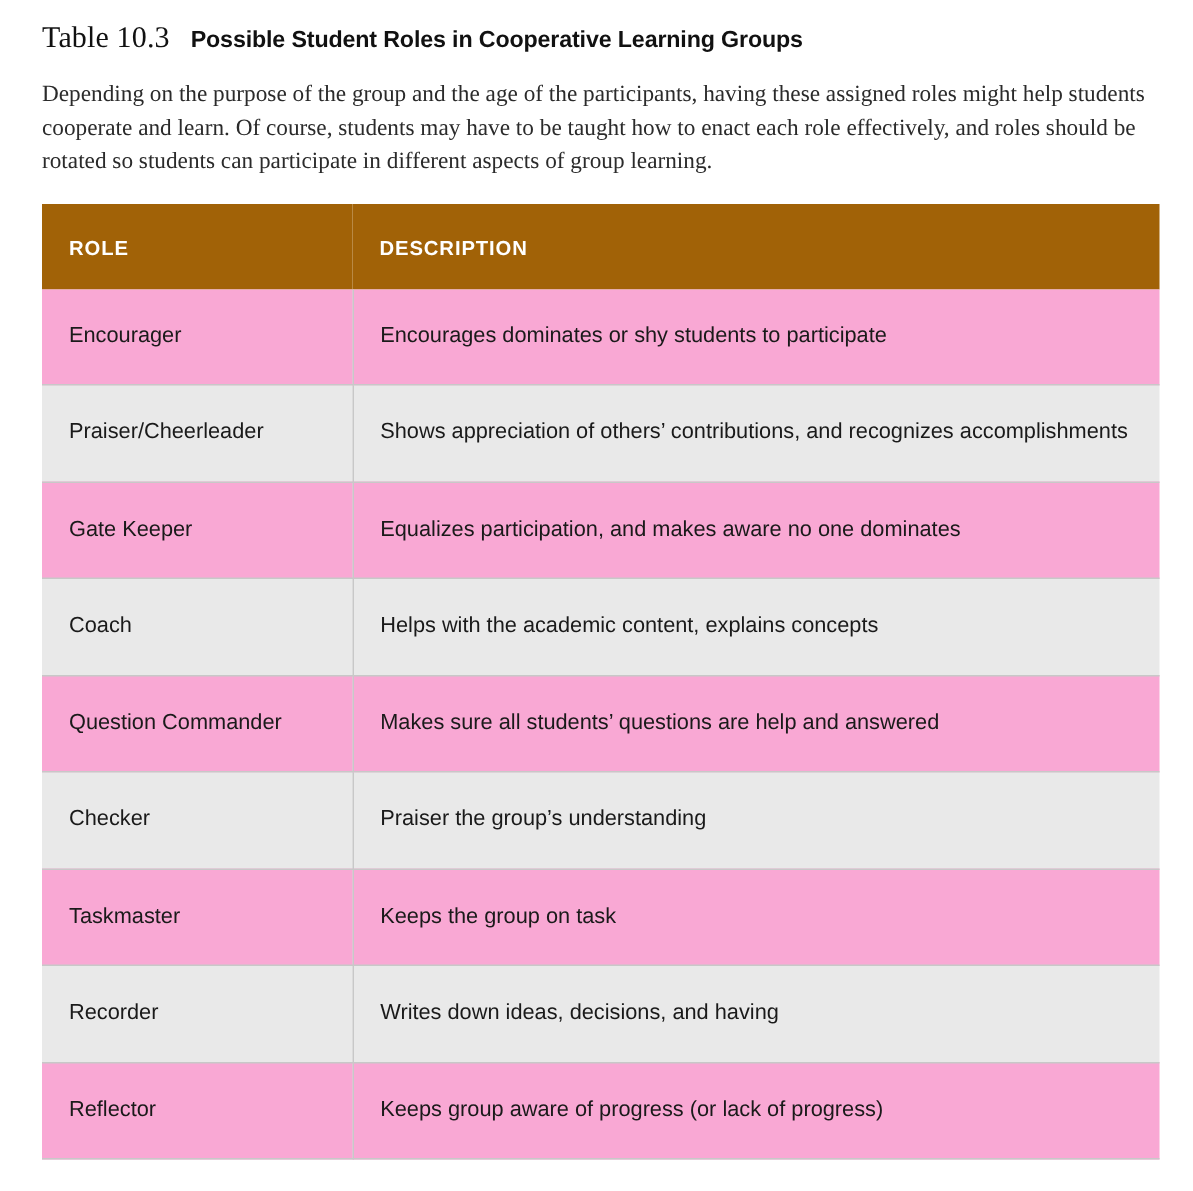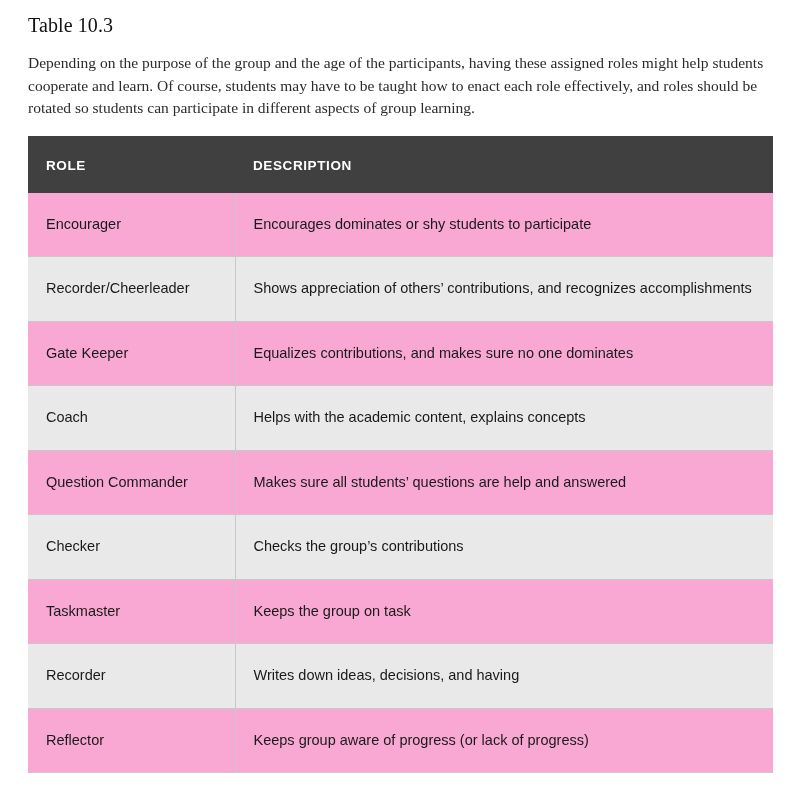--- a/index.html
+++ b/index.html
@@ -50,21 +50,21 @@
     max-width: 745px;
     text-align: left;
   }
   table.roles {
     border-collapse: collapse;
     width: 745px;
     margin-left: 2px;
     table-layout: fixed;
   }
   table.roles thead th {
-    background: #404040;
+    background: #a16207;
     color: #ffffff;
     text-align: left;
     font-size: 13.5px;
     font-weight: bold;
     letter-spacing: 0.6px;
     padding: 22px 0 20px 18px;
     vertical-align: middle;
   }
   table.roles col.c-role { width: 207px; }
   table.roles col.c-desc { width: 538px; }
@@ -89,20 +89,21 @@
     border-top: none;
   }
 </style>
 </head>
 <body>
 
 <div class="page">
 
   <div class="table-title">
     <span class="label">Table 10.3</span>
+    <span class="caption">Possible Student Roles in Cooperative Learning Groups</span>
   </div>
 
   <p class="intro">Depending on the purpose of the group and the age of the participants, having these assigned roles might help students cooperate and learn. Of course, students may have to be taught how to enact each role effectively, and roles should be rotated so students can participate in different aspects of group learning.</p>
 
   <table class="roles">
     <colgroup>
       <col class="c-role">
       <col class="c-desc">
     </colgroup>
     <thead>
@@ -110,38 +111,38 @@
         <th>ROLE</th>
         <th>DESCRIPTION</th>
       </tr>
     </thead>
     <tbody>
       <tr class="plain">
         <td class="role">Encourager</td>
         <td class="desc">Encourages dominates or shy students to participate</td>
       </tr>
       <tr class="shaded">
-        <td class="role">Recorder/Cheerleader</td>
+        <td class="role">Praiser/Cheerleader</td>
         <td class="desc">Shows appreciation of others’ contributions, and recognizes accomplishments</td>
       </tr>
       <tr class="plain">
         <td class="role">Gate Keeper</td>
-        <td class="desc">Equalizes contributions, and makes sure no one dominates</td>
+        <td class="desc">Equalizes participation, and makes aware no one dominates</td>
       </tr>
       <tr class="shaded">
         <td class="role">Coach</td>
         <td class="desc">Helps with the academic content, explains concepts</td>
       </tr>
       <tr class="plain">
         <td class="role">Question Commander</td>
         <td class="desc">Makes sure all students’ questions are help and answered</td>
       </tr>
       <tr class="shaded">
         <td class="role">Checker</td>
-        <td class="desc">Checks the group’s contributions</td>
+        <td class="desc">Praiser the group’s understanding</td>
       </tr>
       <tr class="plain">
         <td class="role">Taskmaster</td>
         <td class="desc">Keeps the group on task</td>
       </tr>
       <tr class="shaded">
         <td class="role">Recorder</td>
         <td class="desc">Writes down ideas, decisions, and having</td>
       </tr>
       <tr class="plain">

